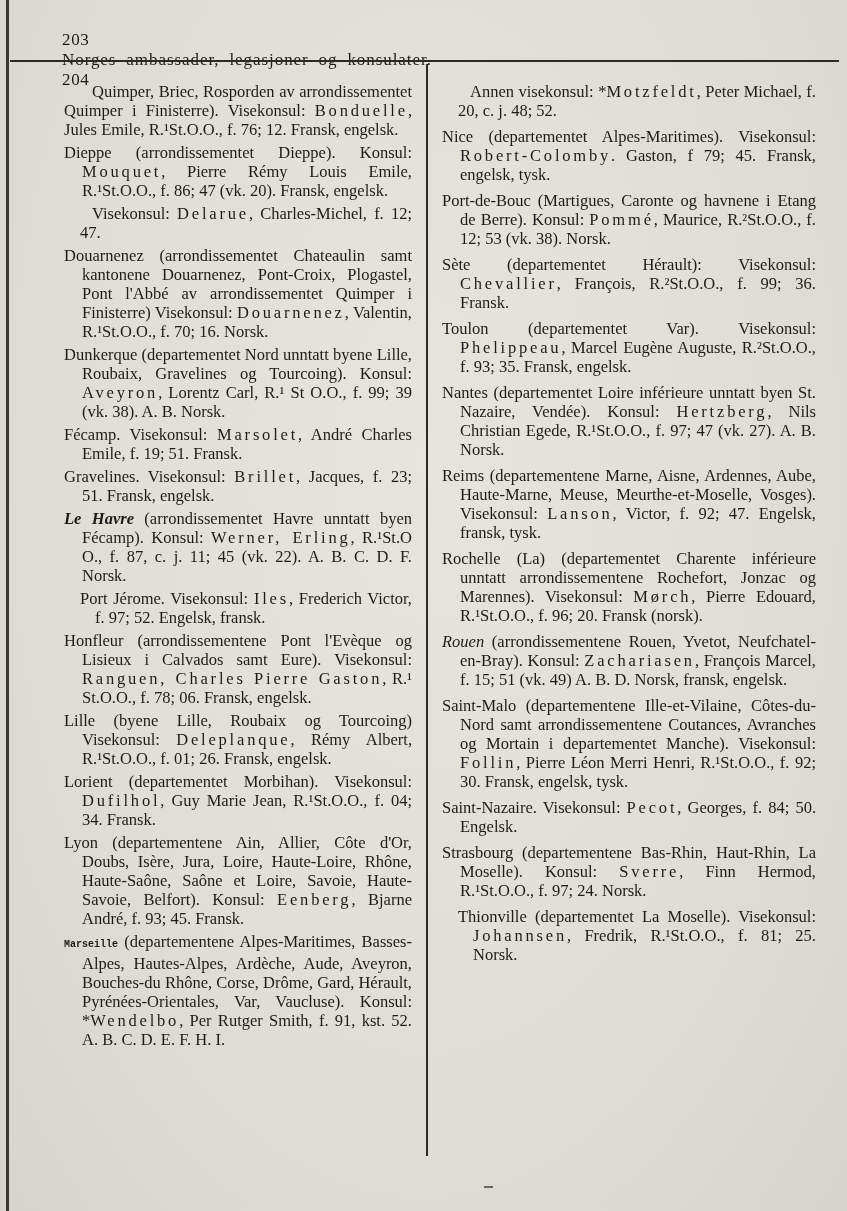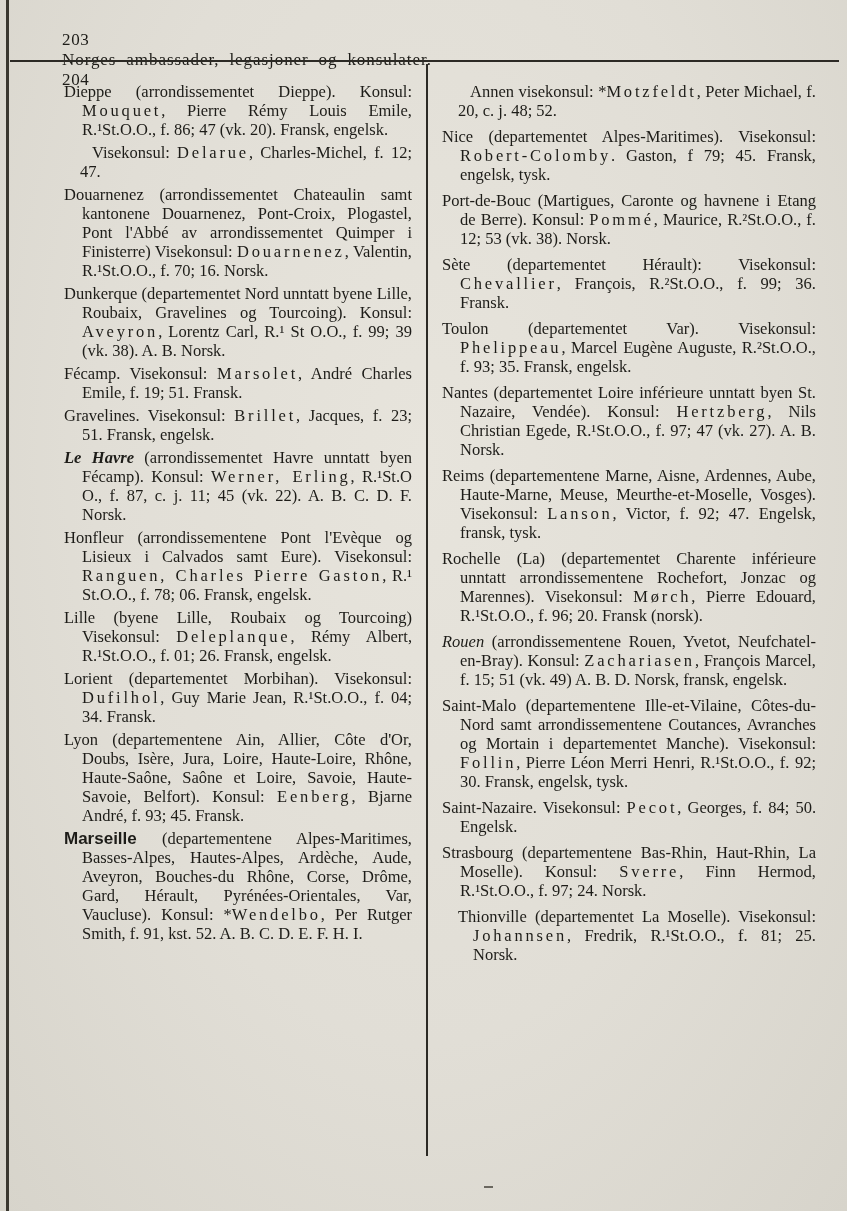--- a/index.html
+++ b/index.html
@@ -48,21 +48,21 @@
   .col-right{width:374px;}
   .p{margin:0 0 4px 0;text-align:justify;}
   .col-right .p{margin-bottom:7px;}
   .p.hang{padding-left:18px;text-indent:-18px;}
   .p.cont{text-indent:28px;}
   .p.sub{margin-left:16px;text-indent:12px;}
   .p.sub2{margin-left:31px;text-indent:-15px;}
   .run-sp{letter-spacing:0.17em;margin-top:44px;}
   .run-bi{font-weight:700;font-style:italic;}
   .run-i{font-style:italic;}
-  .run-bs{font-family:Liberation Sans, sans-serif;font-weight:700;font-size:17px;margin-top:13px;}
+  .run-bs{font-family:Liberation Mono, monospace;font-weight:700;font-size:10px;margin-top:13px;}
   .artifact{
     position:absolute;left:484px;top:1186px;width:9px;height:2px;
     background:#6a675f;
   }
 </style>
 </head>
 <body>
 
 <div class="binding-edge"></div>
 
@@ -70,27 +70,29 @@
   <span class="folio">203</span>
   <span class="title">Norges ambassader, legasjoner og konsulater.</span>
   <span class="folio">204</span>
 </header>
 
 <div class="rule"></div>
 <div class="divider"></div>
 
 <main class="cols">
   <section class="col col-left" id="col-left">
+      <p class="p cont"><span>Quimper, Briec, Rosporden av arrondissementet Quimper i Finisterre). Visekonsul: </span><span class="run-sp">Bonduelle</span><span>, Jules Emile, R.¹St.O.O., f. 76; 12. Fransk, engelsk.</span></p>
       <p class="p hang"><span>Dieppe (arrondissementet Dieppe). Konsul: </span><span class="run-sp">Mouquet</span><span>, Pierre Rémy Louis Emile, R.¹St.O.O., f. 86; 47 (vk. 20). Fransk, engelsk.</span></p>
       <p class="p sub"><span>Visekonsul: </span><span class="run-sp">Delarue</span><span>, Charles-Michel, f. 12; 47.</span></p>
       <p class="p hang"><span>Douarnenez (arrondissementet Chateaulin samt kantonene Douarnenez, Pont-Croix, Plogastel, Pont l'Abbé av arrondissementet Quimper i Finisterre) Visekonsul: </span><span class="run-sp">Douarnenez</span><span>, Valentin, R.¹St.O.O., f. 70; 16. Norsk.</span></p>
       <p class="p hang"><span>Dunkerque (departementet Nord unntatt byene Lille, Roubaix, Gravelines og Tourcoing). Konsul: </span><span class="run-sp">Aveyron</span><span>, Lorentz Carl, R.¹ St O.O., f. 99; 39 (vk. 38). A. B. Norsk.</span></p>
       <p class="p hang"><span>Fécamp. Visekonsul: </span><span class="run-sp">Marsolet</span><span>, André Charles Emile, f. 19; 51. Fransk.</span></p>
       <p class="p hang"><span>Gravelines. Visekonsul: </span><span class="run-sp">Brillet</span><span>, Jacques, f. 23; 51. Fransk, engelsk.</span></p>
       <p class="p hang"><span class="run-bi">Le Havre</span><span> (arrondissementet Havre unntatt byen Fécamp). Konsul: </span><span class="run-sp">Werner, Erling</span><span>, R.¹St.O O., f. 87, c. j. 11; 45 (vk. 22). A. B. C. D. F. Norsk.</span></p>
+      <p class="p sub2"><span>Port Jérome. Visekonsul: </span><span class="run-sp">Iles</span><span>, Frederich Victor, f. 97; 52. Engelsk, fransk.</span></p>
       <p class="p hang"><span>Honfleur (arrondissementene Pont l'Evèque og Lisieux i Calvados samt Eure). Visekonsul: </span><span class="run-sp">Ranguen, Charles Pierre Gaston</span><span>, R.¹ St.O.O., f. 78; 06. Fransk, engelsk.</span></p>
       <p class="p hang"><span>Lille (byene Lille, Roubaix og Tourcoing) Visekonsul: </span><span class="run-sp">Deleplanque</span><span>, Rémy Albert, R.¹St.O.O., f. 01; 26. Fransk, engelsk.</span></p>
       <p class="p hang"><span>Lorient (departementet Morbihan). Visekonsul: </span><span class="run-sp">Dufilhol</span><span>, Guy Marie Jean, R.¹St.O.O., f. 04; 34. Fransk.</span></p>
       <p class="p hang"><span>Lyon (departementene Ain, Allier, Côte d'Or, Doubs, Isère, Jura, Loire, Haute-Loire, Rhône, Haute-Saône, Saône et Loire, Savoie, Haute-Savoie, Belfort). Konsul: </span><span class="run-sp">Eenberg</span><span>, Bjarne André, f. 93; 45. Fransk.</span></p>
       <p class="p hang"><span class="run-bs">Marseille</span><span> (departementene Alpes-Maritimes, Basses-Alpes, Hautes-Alpes, Ardèche, Aude, Aveyron, Bouches-du Rhône, Corse, Drôme, Gard, Hérault, Pyrénées-Orientales, Var, Vaucluse). Konsul: *</span><span class="run-sp">Wendelbo</span><span>, Per Rutger Smith, f. 91, kst. 52. A. B. C. D. E. F. H. I.</span></p>
     </section>
   <div class="col-gap"></div>
   <section class="col col-right" id="col-right">
       <p class="p sub"><span>Annen visekonsul: *</span><span class="run-sp">Motzfeldt</span><span>, Peter Michael, f. 20, c. j. 48; 52.</span></p>
       <p class="p hang"><span>Nice (departementet Alpes-Maritimes). Visekonsul: </span><span class="run-sp">Robert-Colomby</span><span>. Gaston, f 79; 45. Fransk, engelsk, tysk.</span></p>

